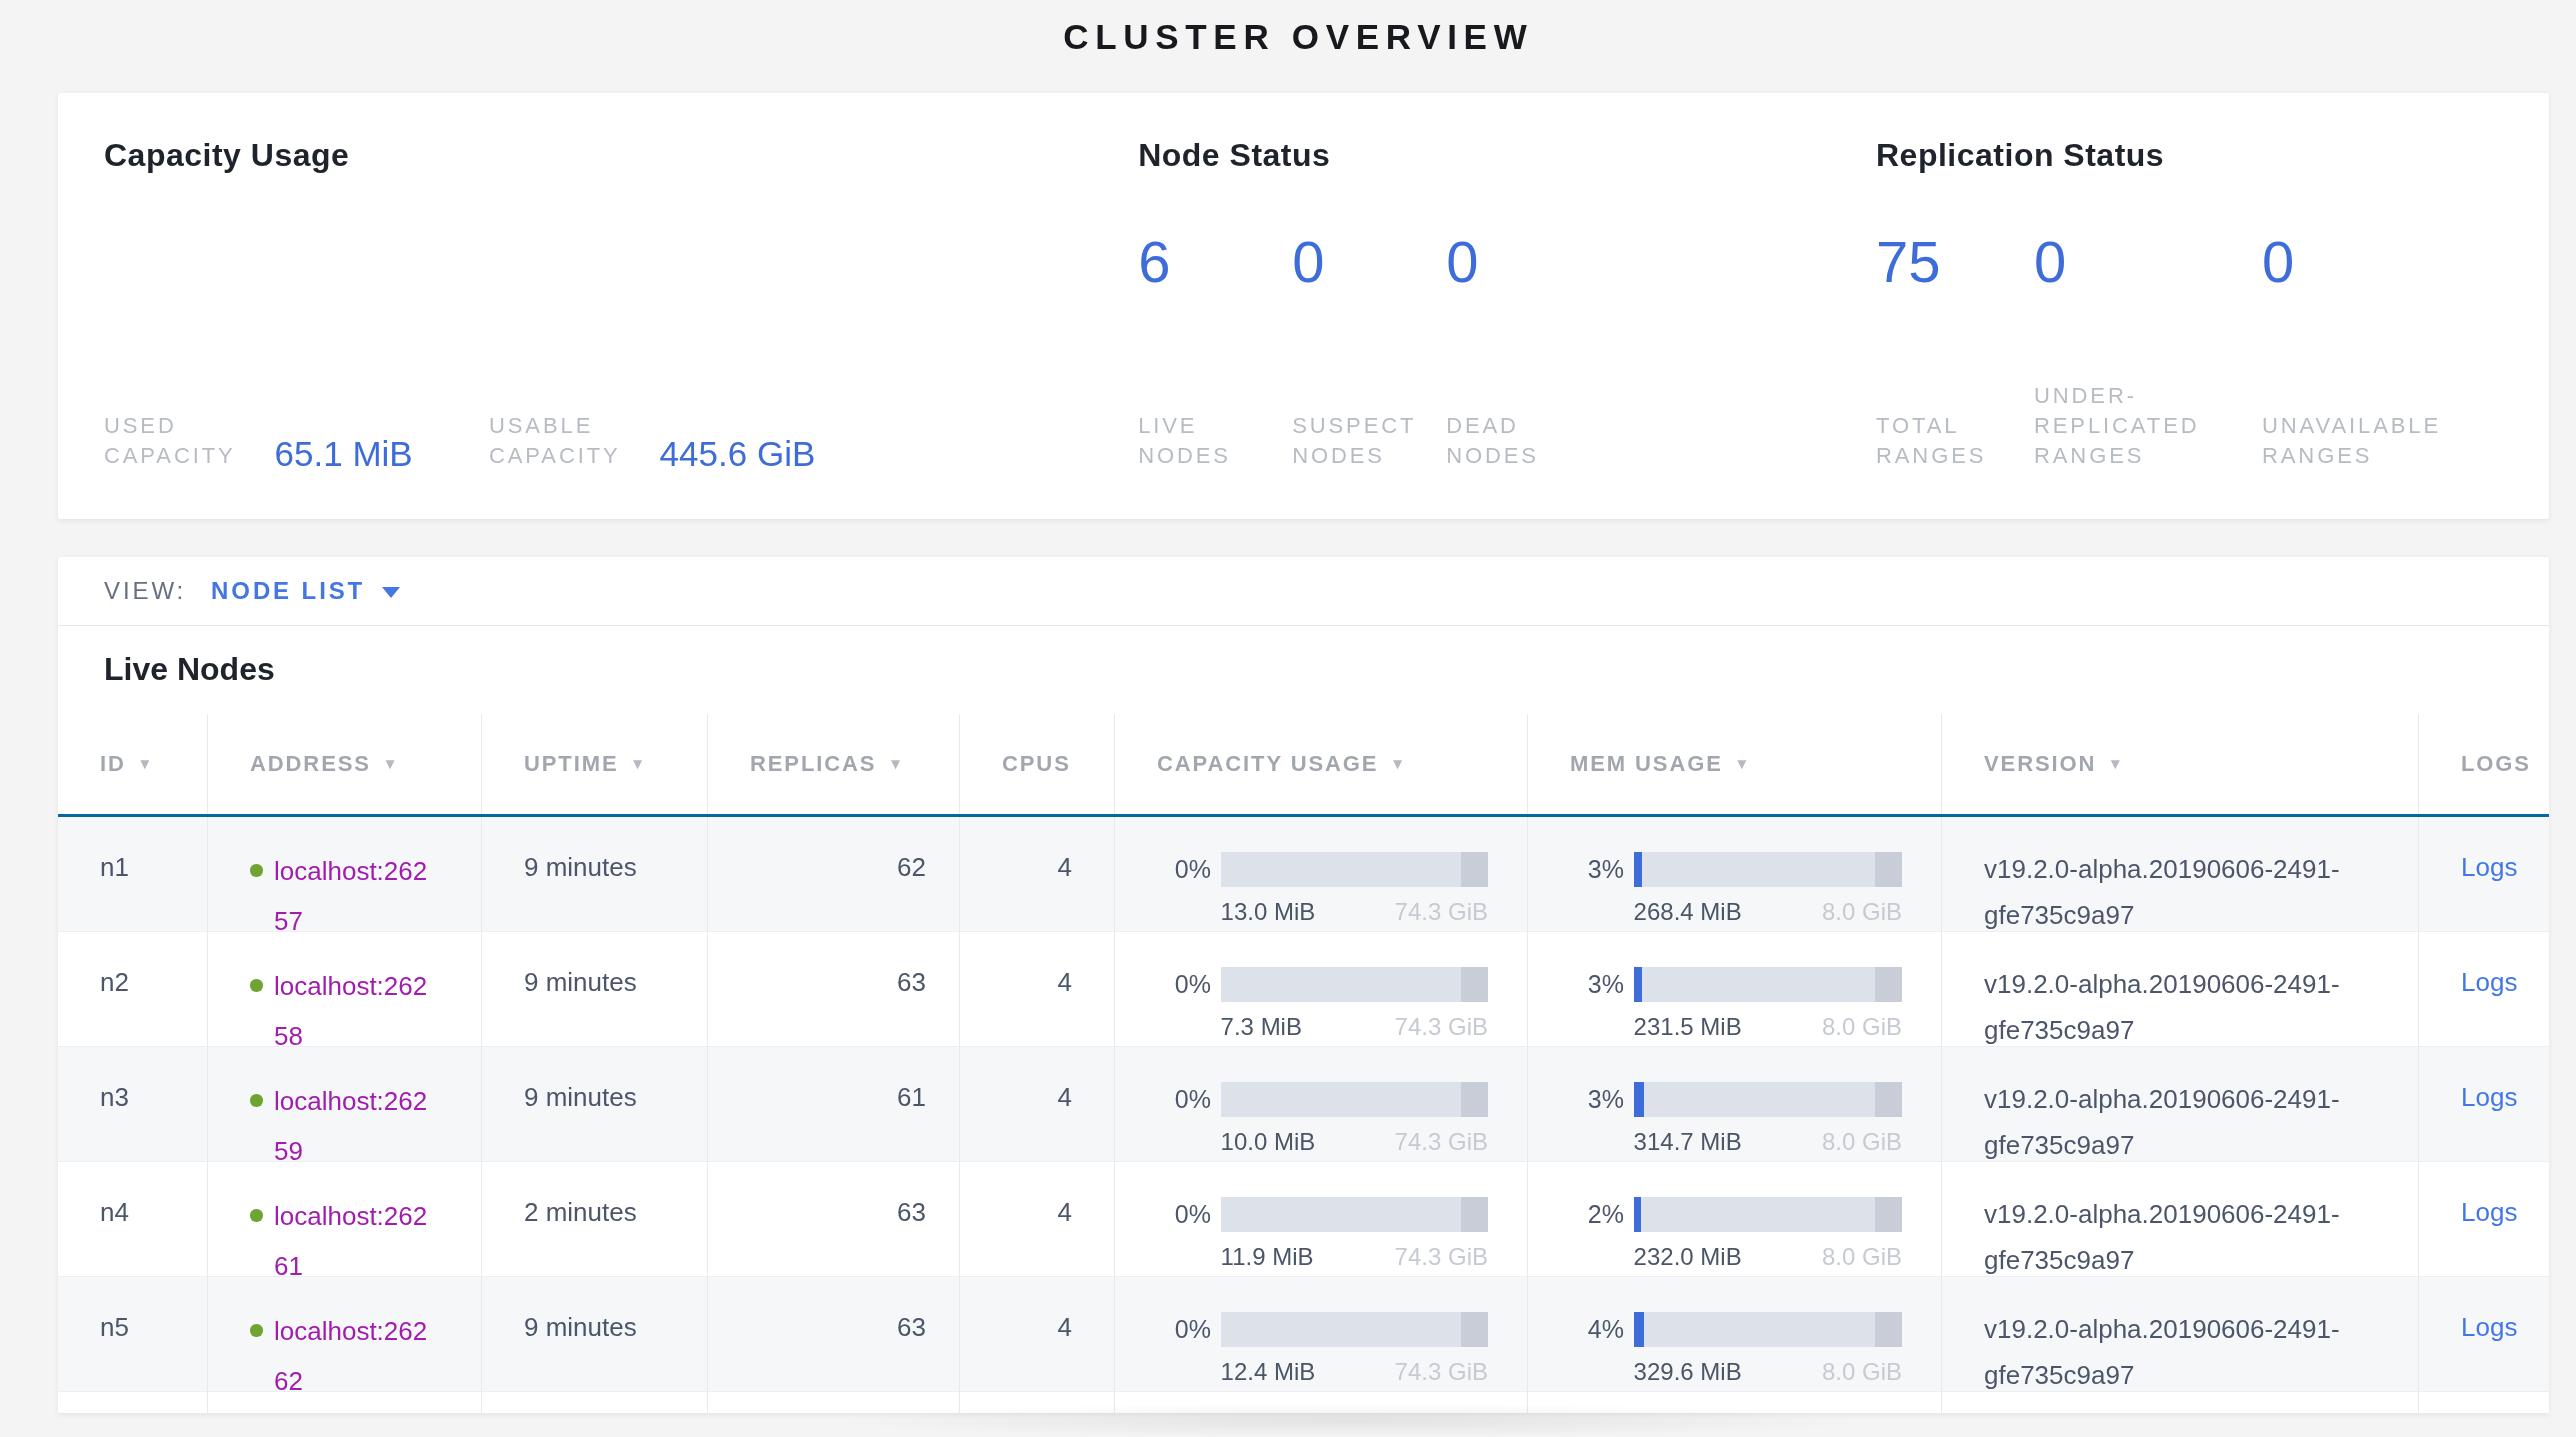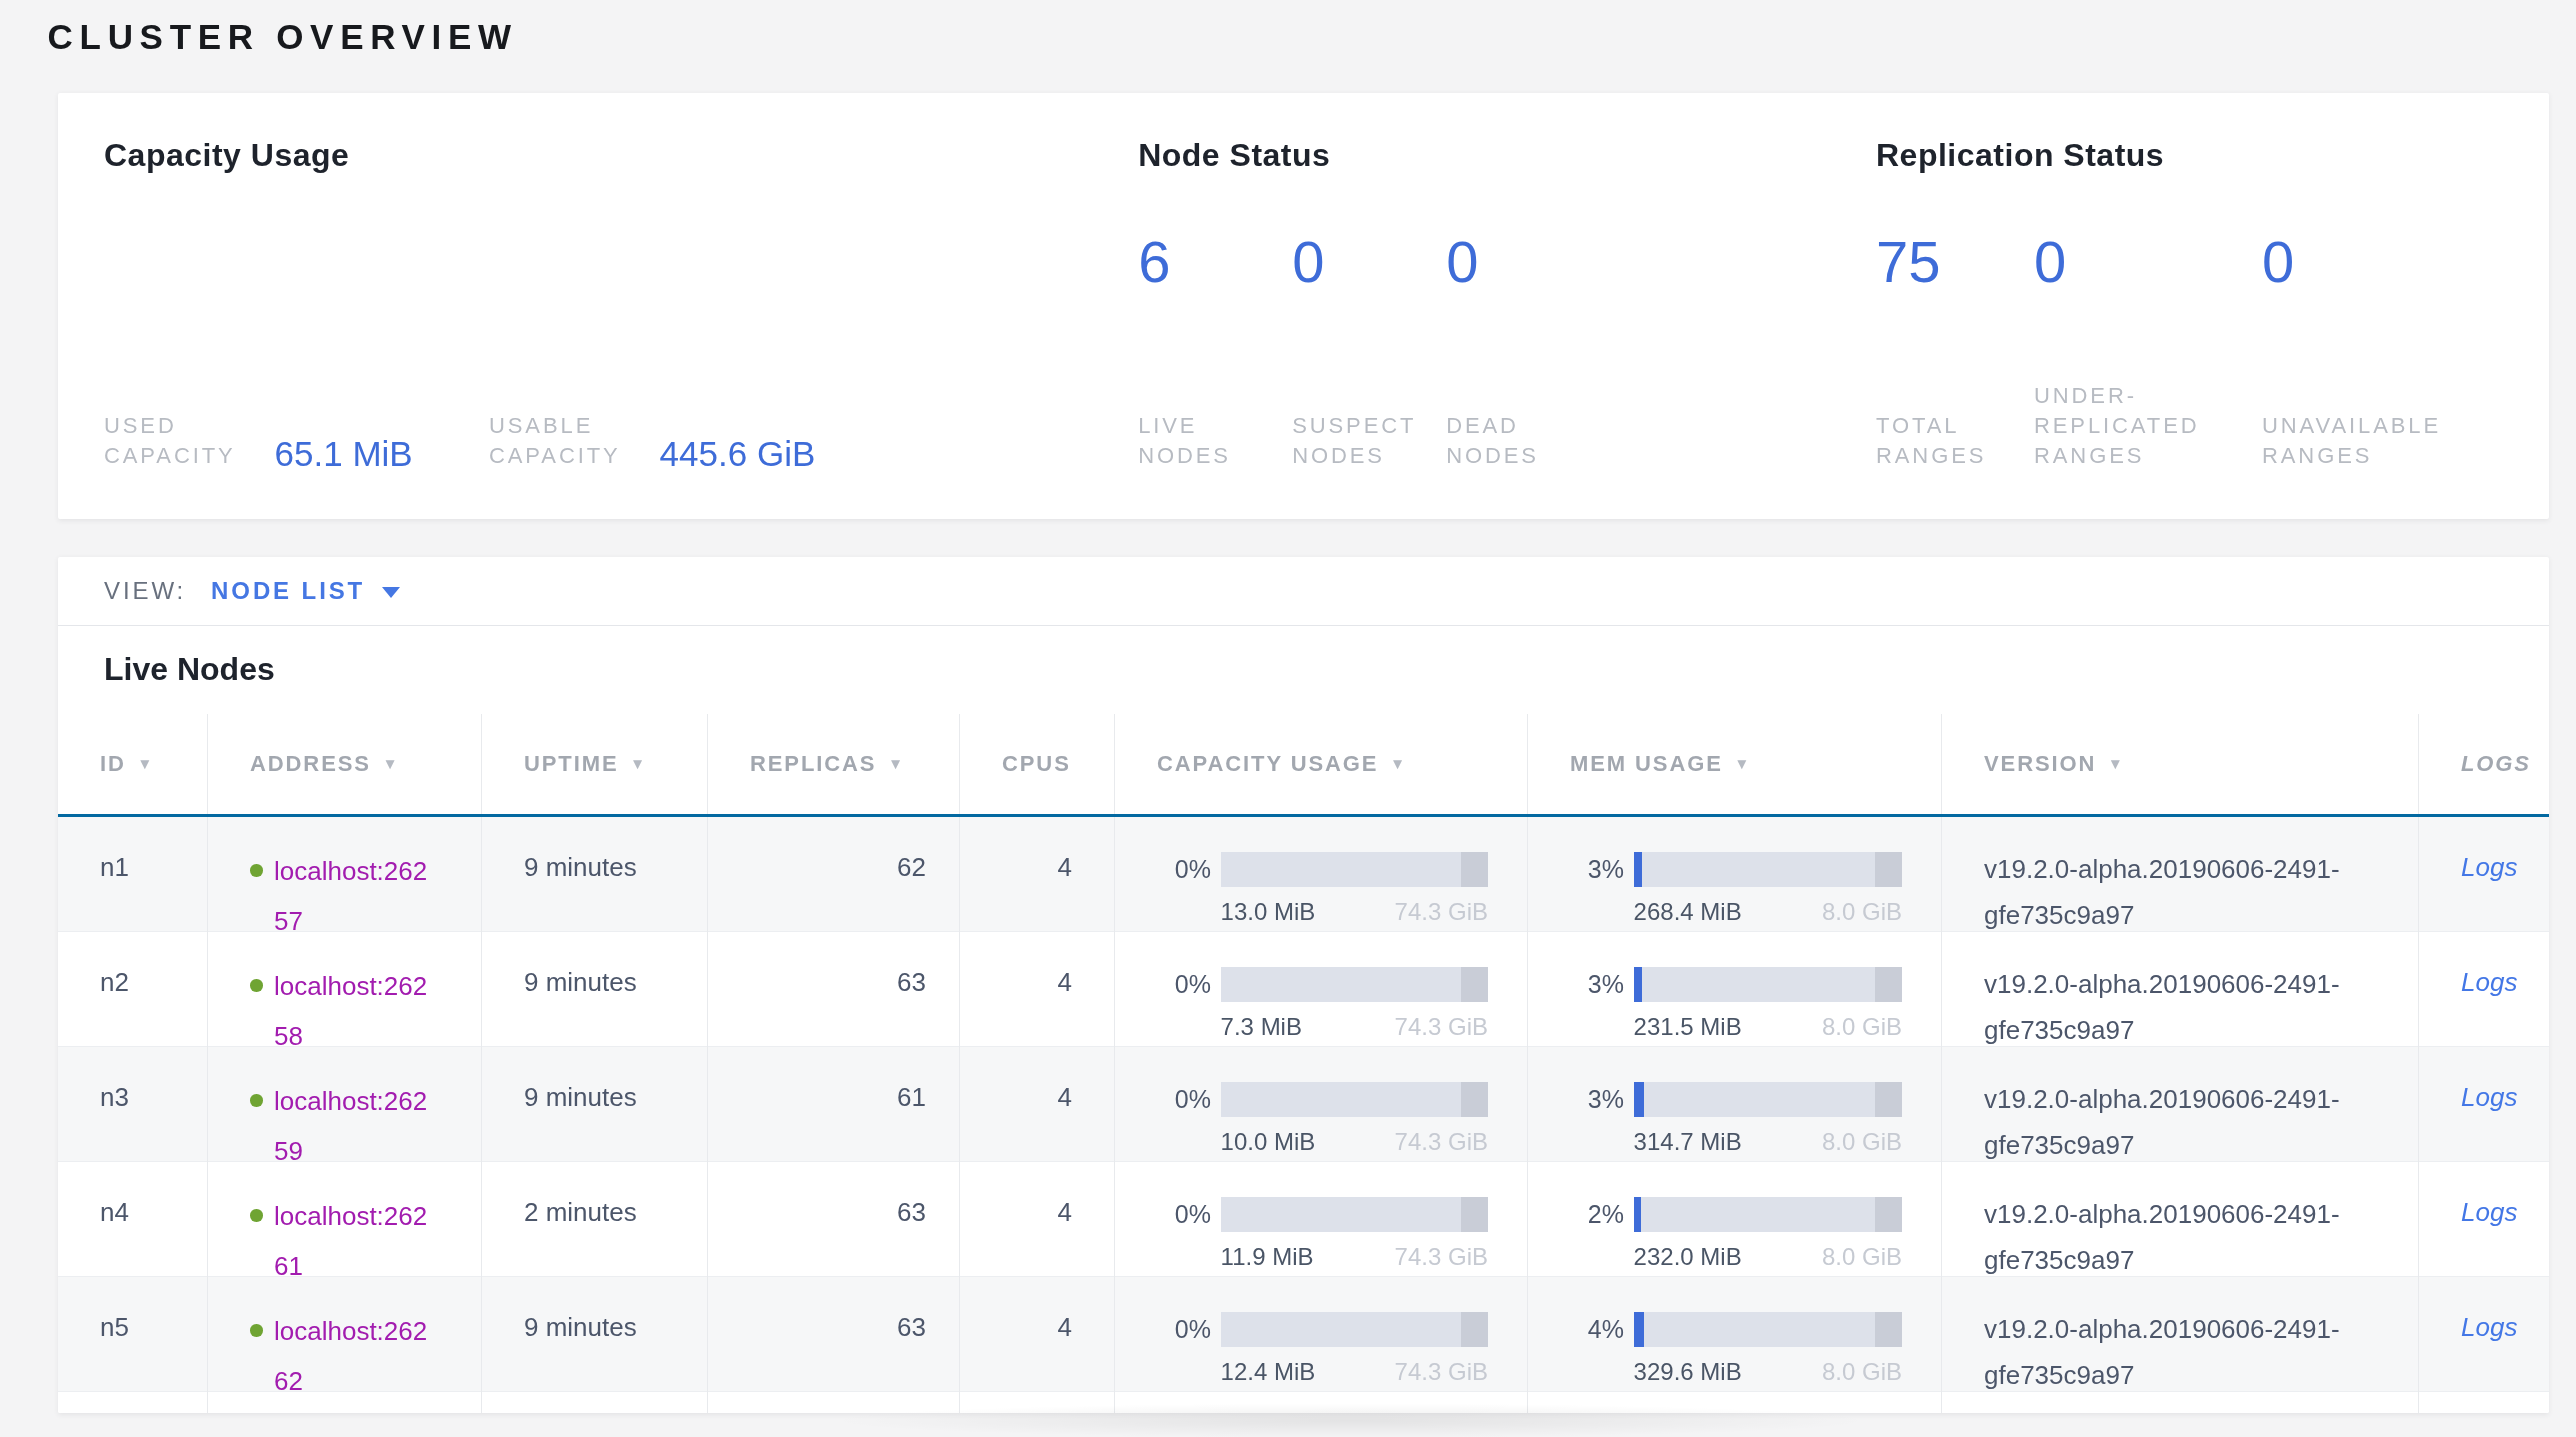--- a/index.html
+++ b/index.html
@@ -10,20 +10,21 @@
     color:#4c566a;
     position:relative;
   }
   .page { padding:0 27px 0 38px; position:relative; }
 
   
   h1.page-title {
     margin:17px 0 0 9.6px;
     font-size:35px; font-weight:700; letter-spacing:6.7px;
     color:#17191d;
+    text-align:center;
   }
 
   
   .card {
     background:#ffffff;
     box-shadow:0 1.9px 5.8px rgba(50,55,65,.08);
     border-radius:1.9px;
     margin-left:20px;
   }
 
@@ -100,21 +101,21 @@
     font-size:32px; font-weight:700; color:#1e232c;
     padding:25px 0 0 46px; height:88px;
   }
 
   
   .grid-row {
     display:grid;
     grid-template-columns:150px 274px 226px 252px 155px 413px 414px 477px 150px;
   }
   .th, .td { border-right:1px solid #e8eaed; }
-  .th:last-child, .td:last-child { border-right:none;font-style:italic; }
+  .th:last-child, .td:last-child { border-right:none; }
 
   .thead { border-bottom:3px solid #0369a1; }
   .th {
     height:100px; display:flex; align-items:center;
     padding-left:42px; font-size:22px; letter-spacing:1.9px;
     color:#a2a7af; font-weight:700; white-space:nowrap; overflow:hidden;
     cursor:pointer;
   }
   .sort-caret { font-size:15.3px; color:#b5bac2; margin-left:11.5px; }
 

